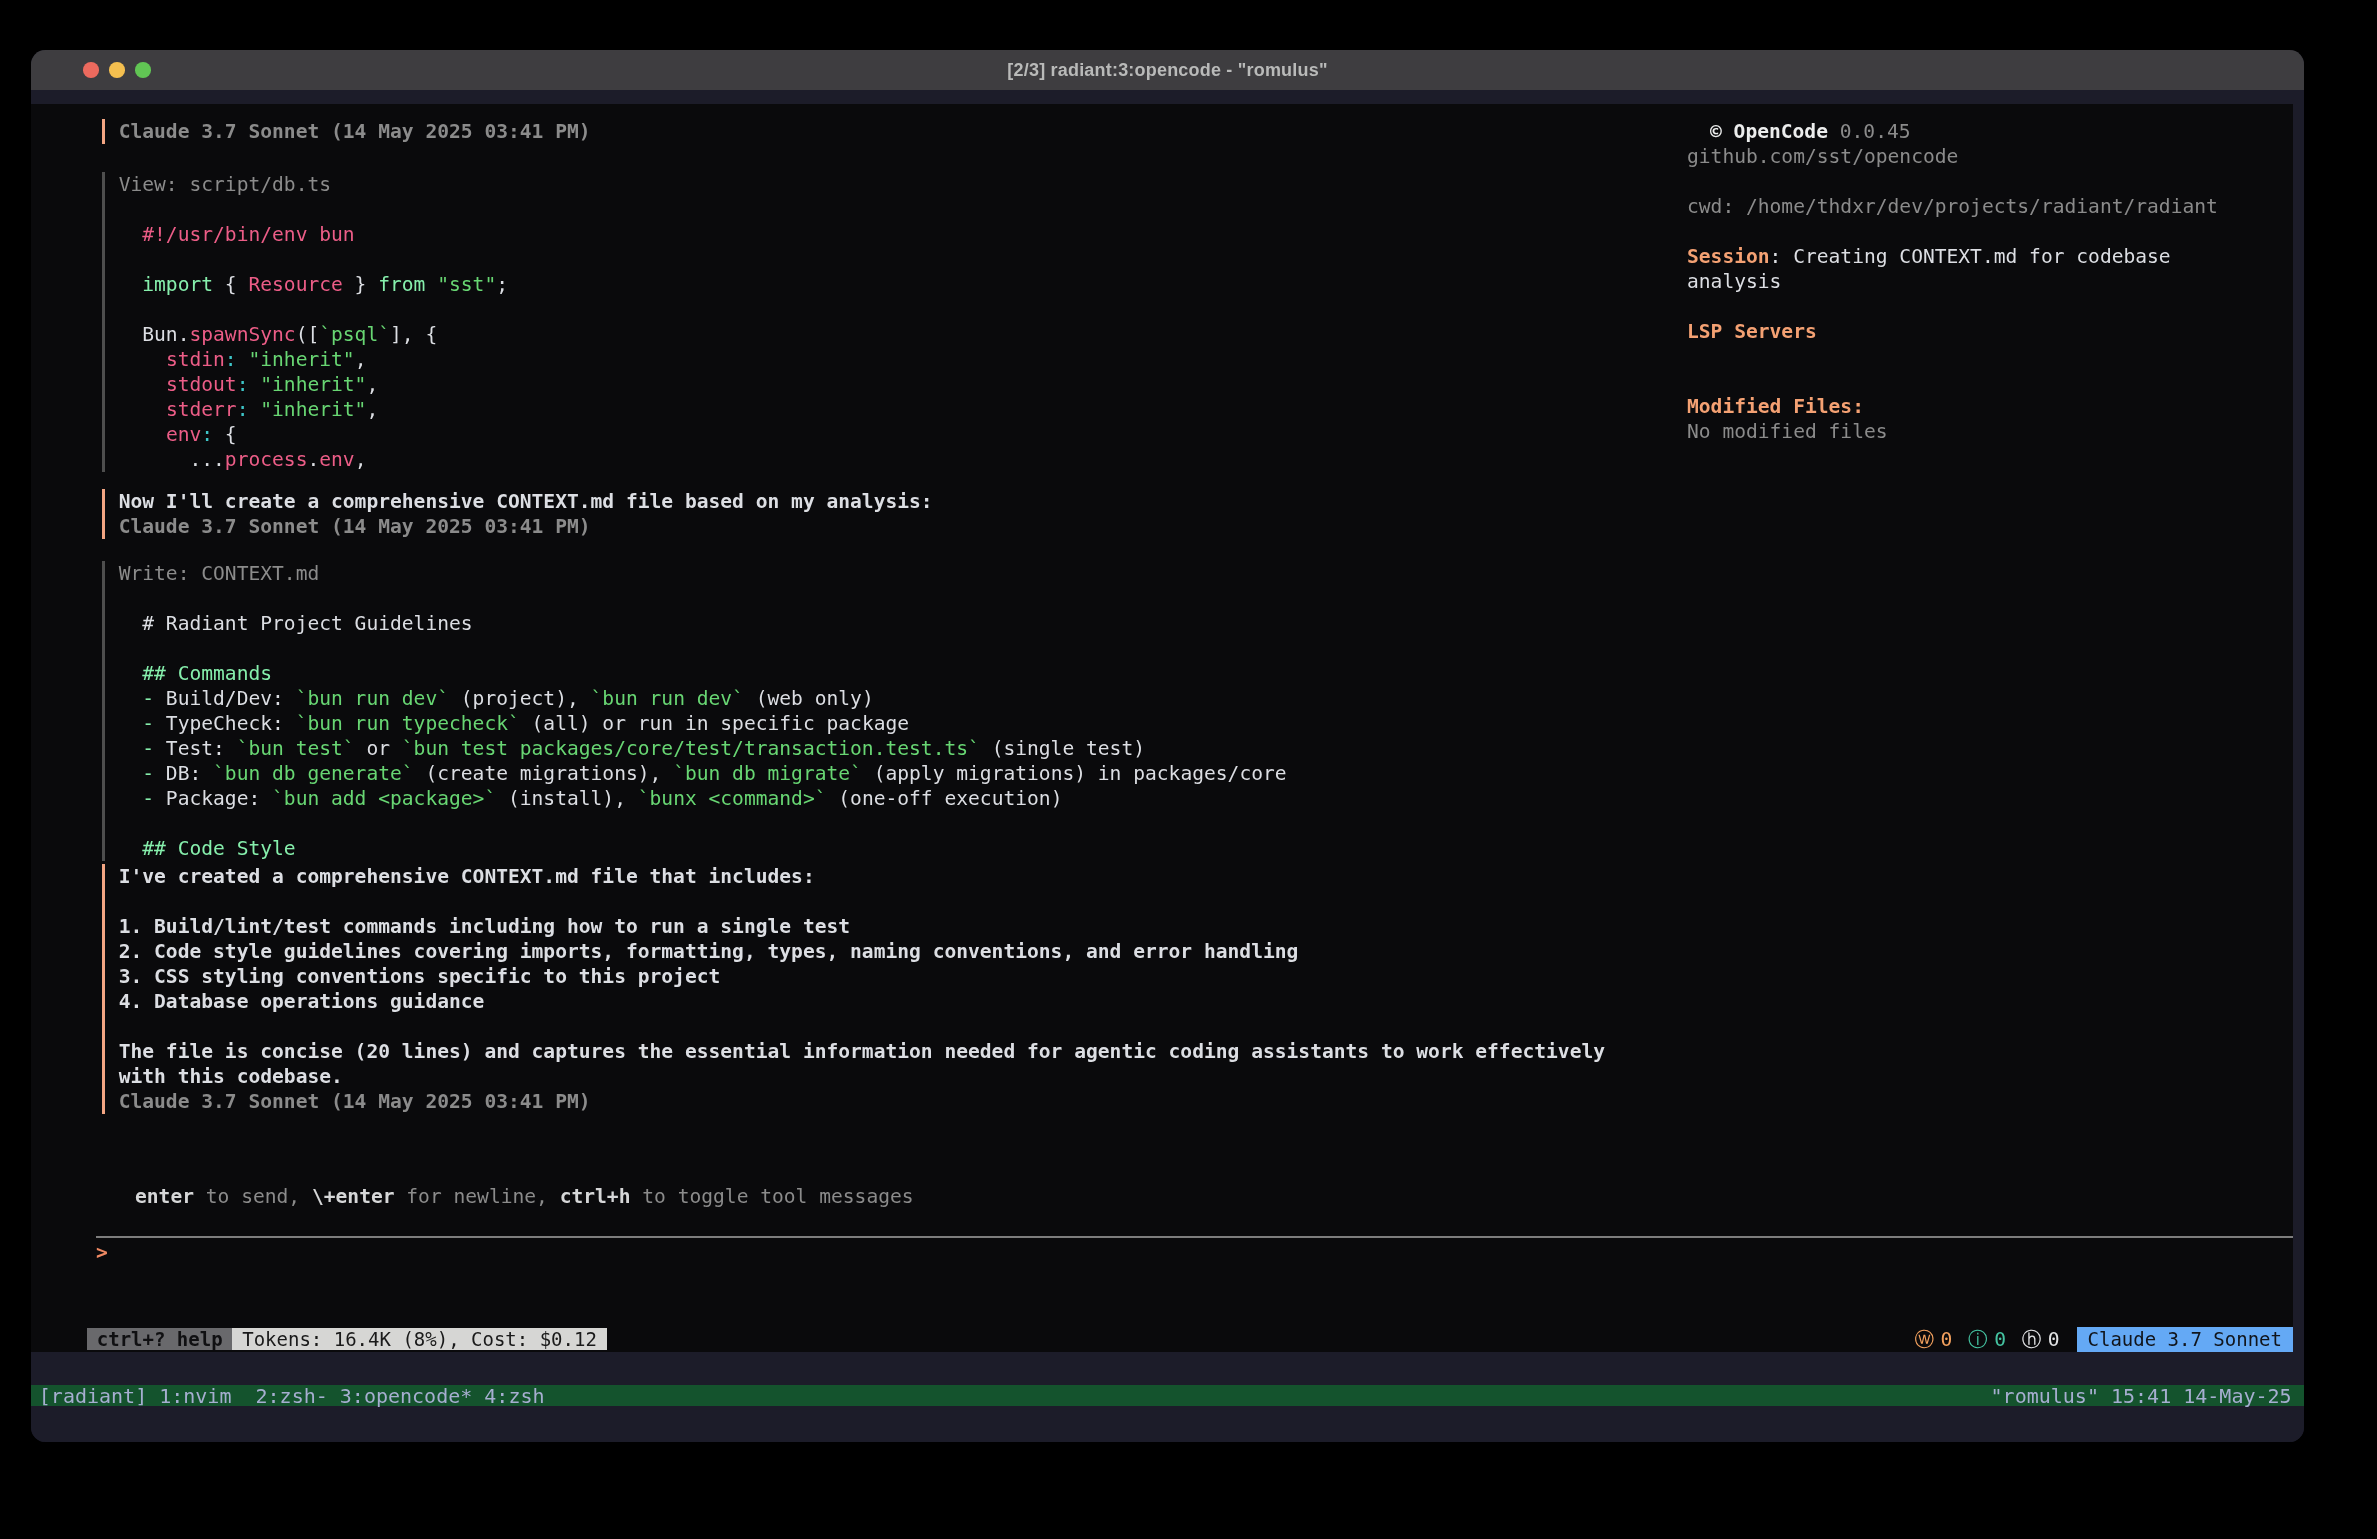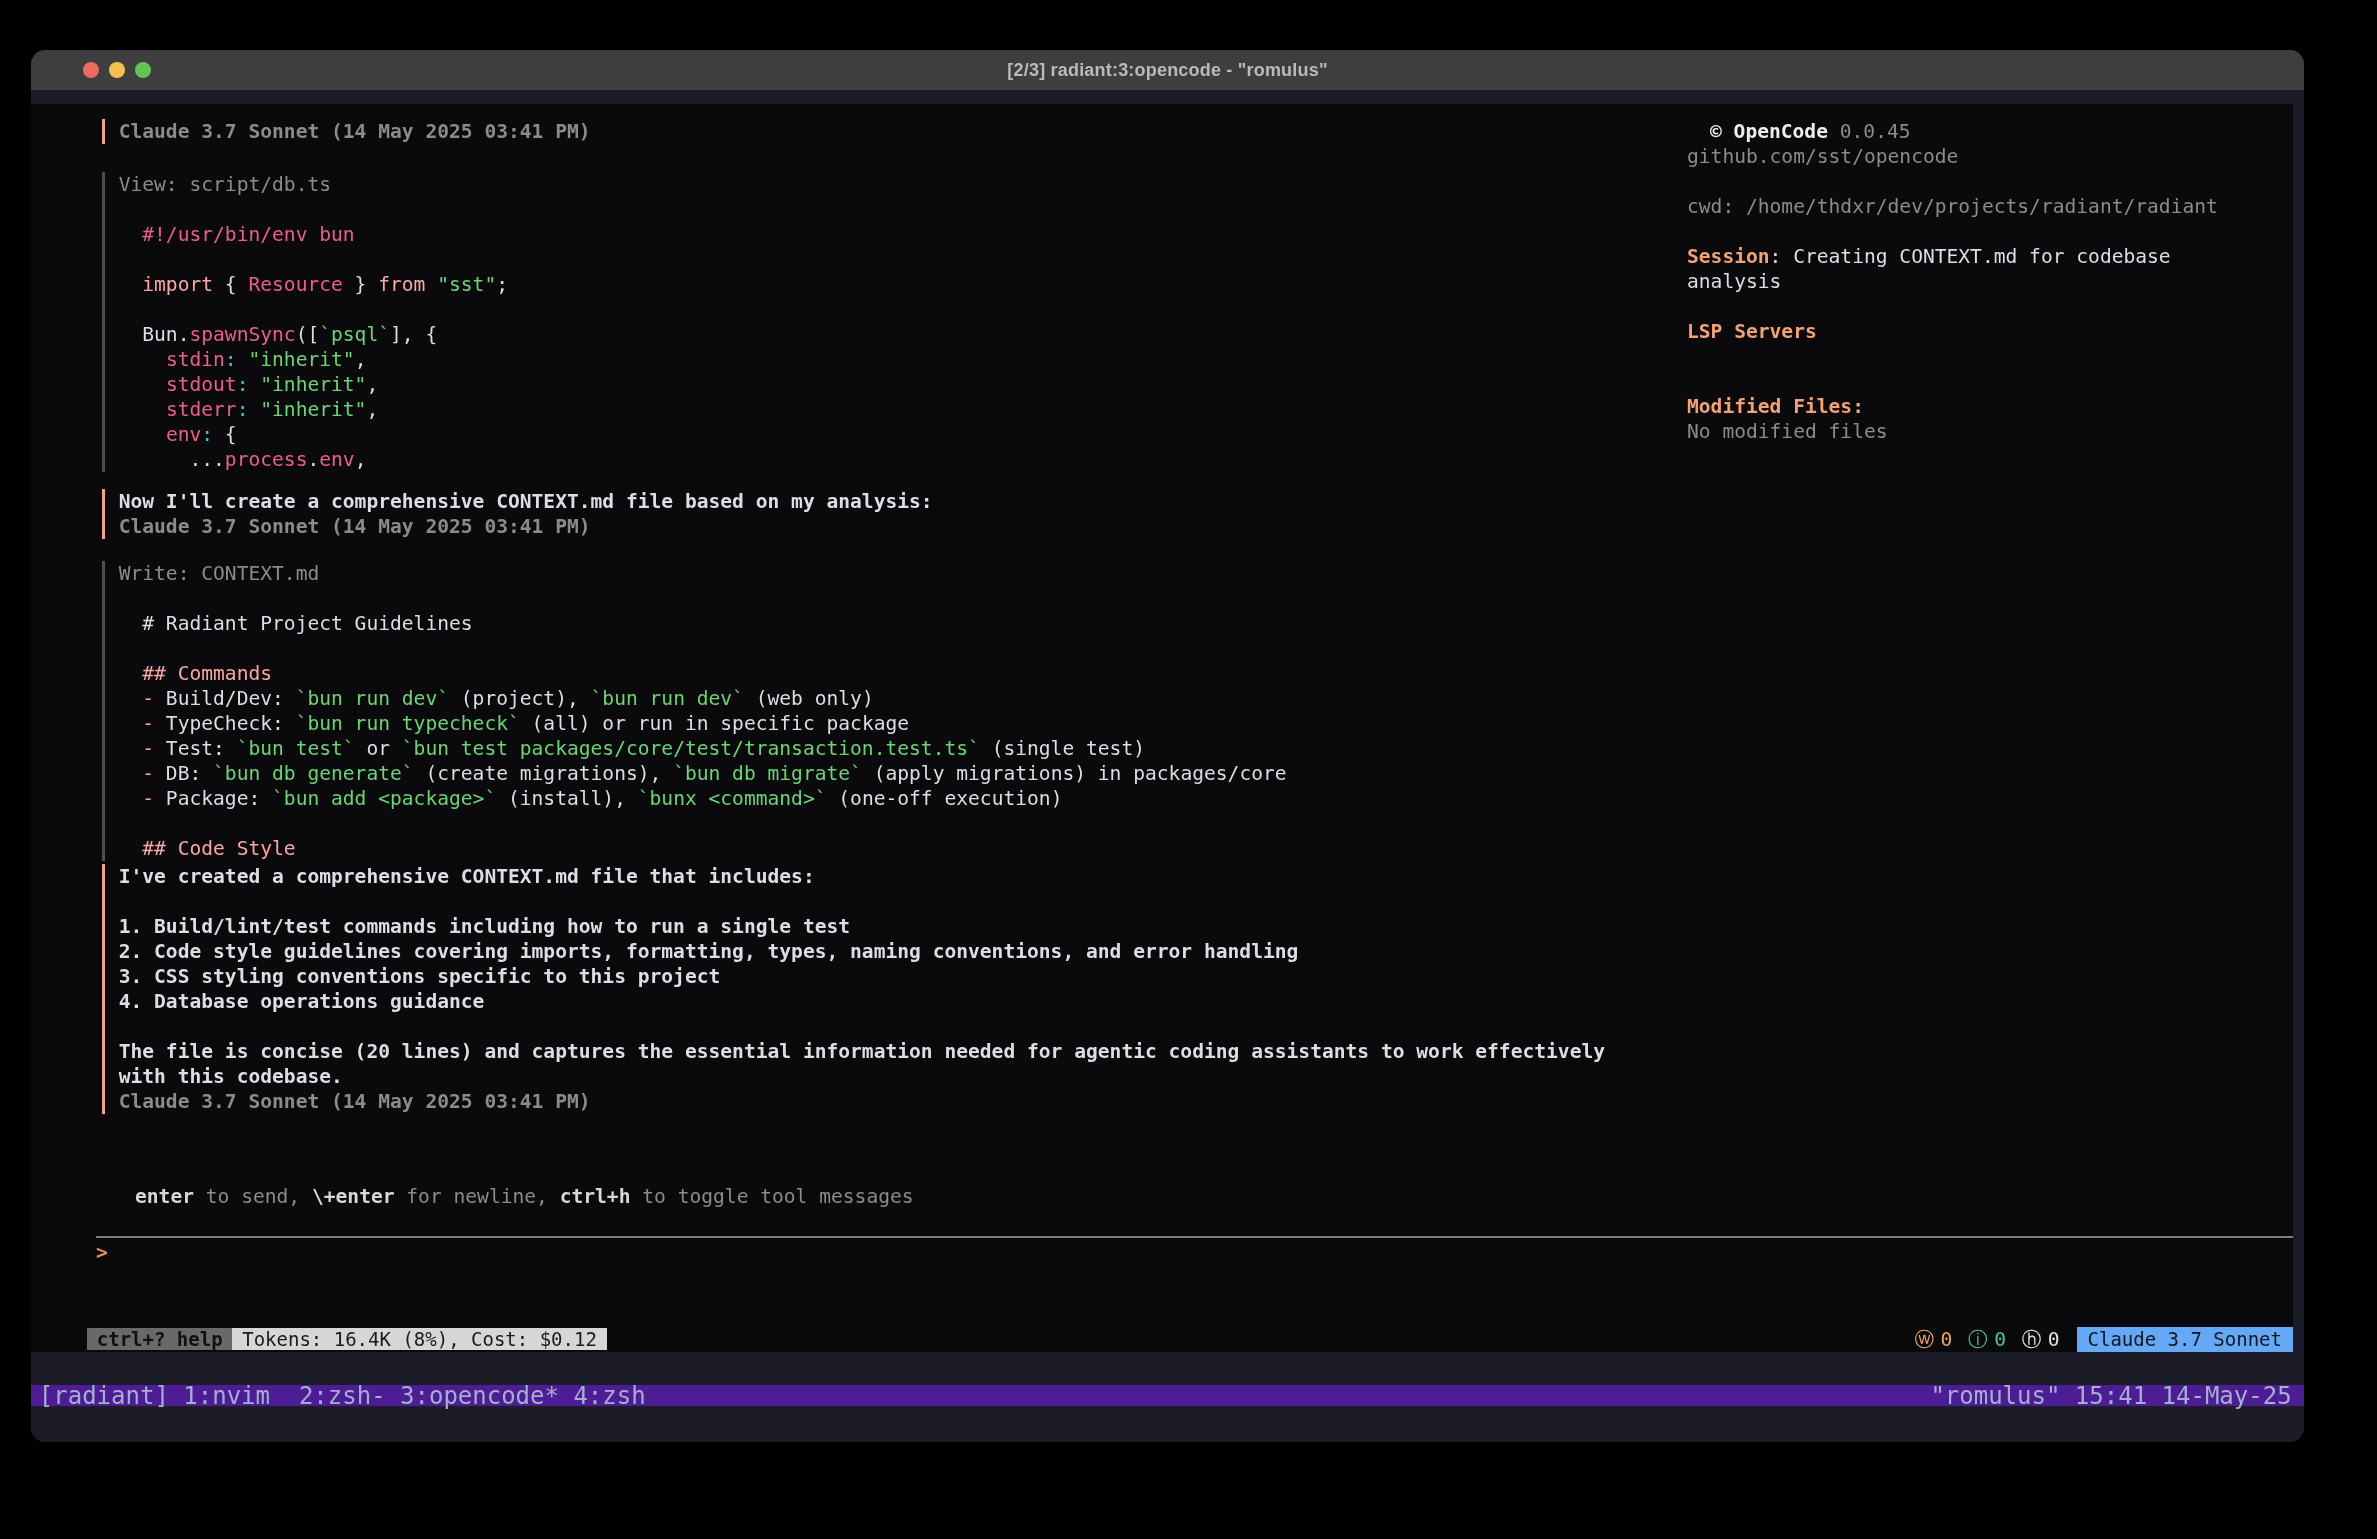--- a/index.html
+++ b/index.html
@@ -43,21 +43,21 @@
   #chat .block:nth-child(1) { margin-bottom:28px; }
   #chat .block:nth-child(2) { margin-bottom:17px; }
   #chat .block:nth-child(3) { margin-bottom:21.5px; }
   #chat .block:nth-child(4) { margin-bottom:3px; }
   .line { height:25px; white-space:pre; }
 
   
   .fg     { color:#dcdee3; }
   .dim    { color:#8b8b8b; }
   .pink   { color:#ec5d87; }
-  .blue   { color:#fca5a5; }
+  .blue   { color:#86efac; }
   .green  { color:#68d673; }
   .teal   { color:#3ec5c8; }
   .orange { color:#f4a173; font-weight:bold; }
   .fgbold { color:#eceded; font-weight:bold;margin-left:23px; }
   .hintkey{ color:#d6d7d8; font-weight:bold; }
 
   
   .hint    { position:absolute; left:65px; top:1080px; white-space:pre;margin-left:39px; }
   .divider { position:absolute; left:65px; top:1132px; width:2197px; height:2px; background:#7d7d7d; }
   .prompt-row { position:absolute; left:65px; top:1136px; height:25px; display:flex; align-items:center; }
@@ -78,21 +78,21 @@
   .counter.c-white  { color:#e2e3e5; }
   .chip.model { background:#64a9f5; color:#11151b; padding:0 11px; margin-left:1.3px; }
 
   
   .sidebar { position:absolute; left:1656px; top:15.7px; white-space:pre; }
 
   
   .tmux {
     position:absolute; left:0; top:1295px; width:100%; height:21px;
     display:flex; align-items:center; justify-content:space-between;
-    padding:0 12.4px 0 7.8px; font-size:24px; color:#a6aed0; background:#4c1d95;
+    padding:0 12.4px 0 7.8px; font-size:20px; color:#a6aed0; background:#14532d;
     white-space:pre;
   }
 </style>
 </head>
 <body>
 
 <div class="window">
   <div class="titlebar">
     <div class="traffic">
       <span class="dot red"></span>

